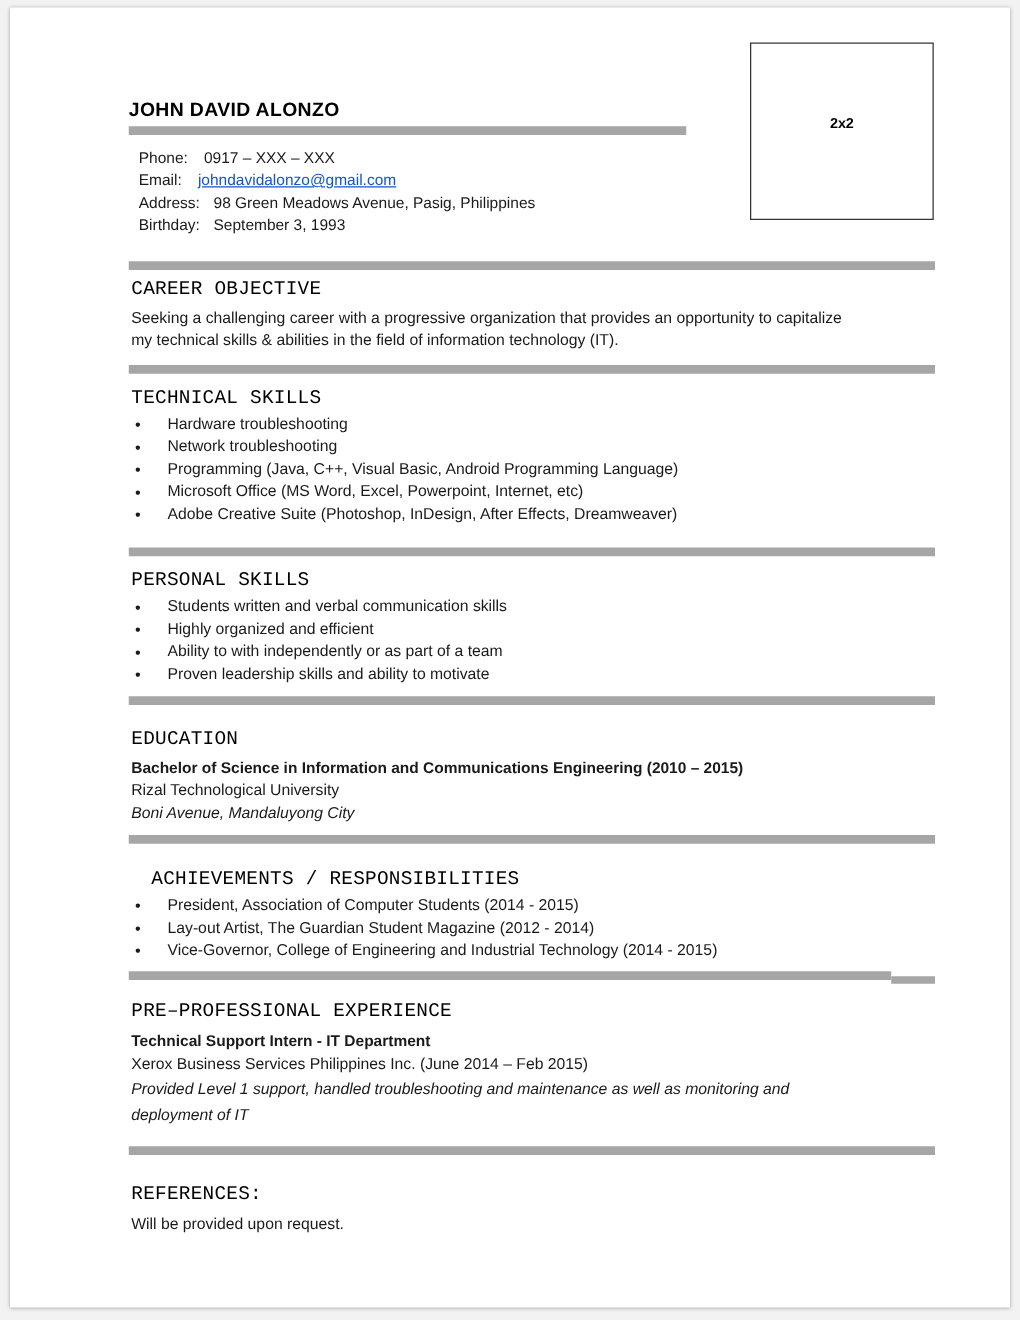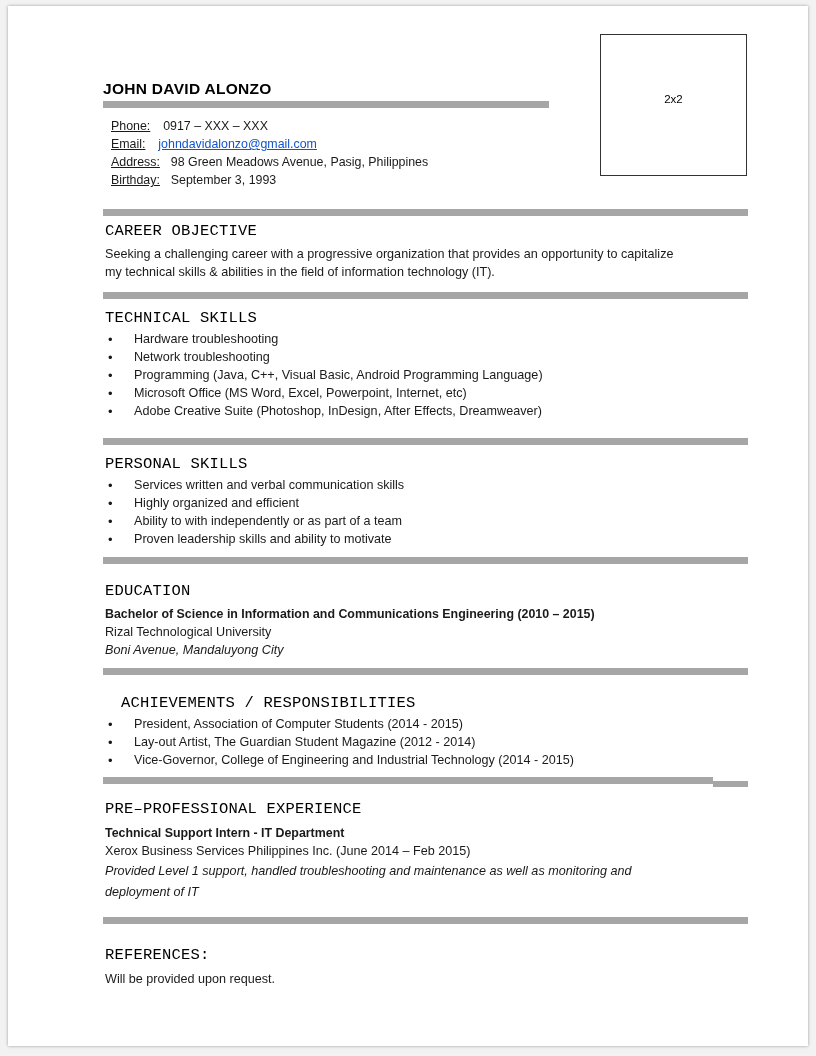--- a/index.html
+++ b/index.html
@@ -42,42 +42,42 @@
     height: 142px;
     border: 1px solid #333;
     box-sizing: border-box;
   }
   .photo-box span {
     position: absolute;
     left: 0; right: 0;
     top: 58px;
     text-align: center;
     font-size: 11.5px;
-    font-weight: normal;
+    font-weight: bold;
     color: #000;
   }
 
   
   .rule {
     position: absolute;
     height: 7px;
     background: #a6a6a6;
   }
   .rule.short { height: 6px; }
 
   
   .contact {
     position: absolute;
     left: 103px;
     font-size: 12.4px;
     color: #1a1a1a;
     line-height: 18px;
     white-space: nowrap;
   }
-  .contact .lbl { display: inline-block; text-decoration: underline; }
+  .contact .lbl { display: inline-block; }
   .contact a {
     color: #1155cc;
     text-decoration: underline;
   }
 
   
   .sec-title {
     position: absolute;
     left: 97px;
     font-size: 15.5px;
@@ -183,21 +183,21 @@
   <div class="bullet" style="left:100px; top:398px;">
     <span class="dot">•</span>
     <span class="txt">Adobe Creative Suite (Photoshop, InDesign, After Effects, Dreamweaver)</span>
   </div>
 
   <div class="rule" style="left:95px; top:432px; width:645px;"></div>
   <div class="sec-title" style="top:449px;">PERSONAL SKILLS</div>
 
   <div class="bullet" style="left:100px; top:472px;">
     <span class="dot">•</span>
-    <span class="txt">Services written and verbal communication skills</span>
+    <span class="txt">Students written and verbal communication skills</span>
   </div>
   <div class="bullet" style="left:100px; top:490px;">
     <span class="dot">•</span>
     <span class="txt">Highly organized and efficient</span>
   </div>
   <div class="bullet" style="left:100px; top:508px;">
     <span class="dot">•</span>
     <span class="txt">Ability to with independently or as part of a team</span>
   </div>
   <div class="bullet" style="left:100px; top:526px;">

